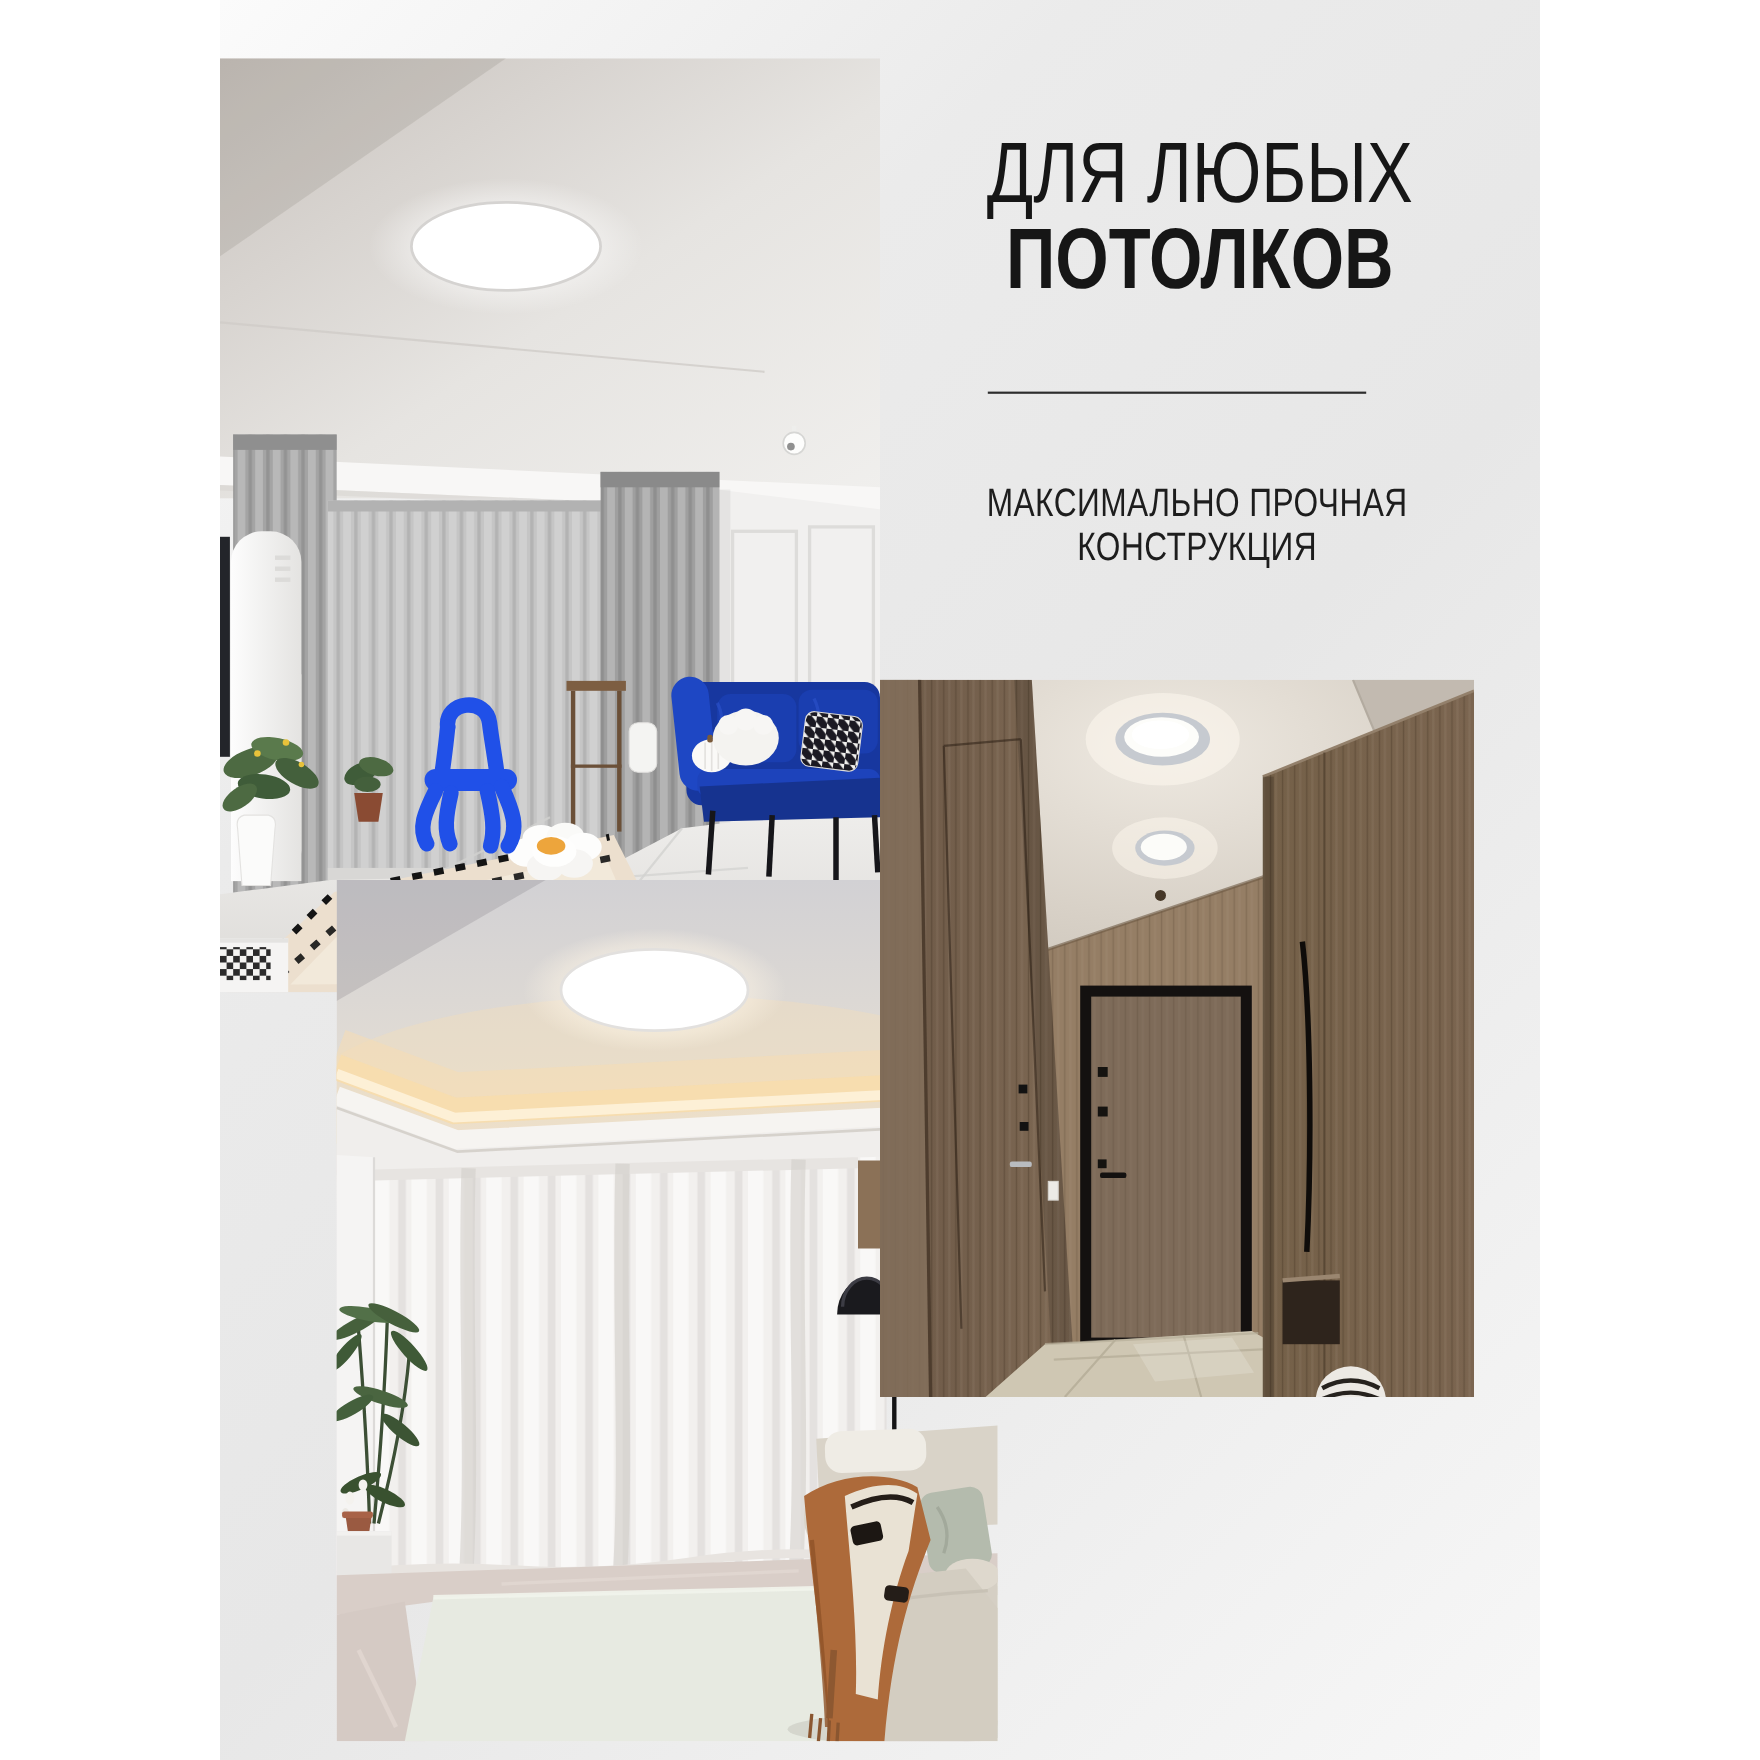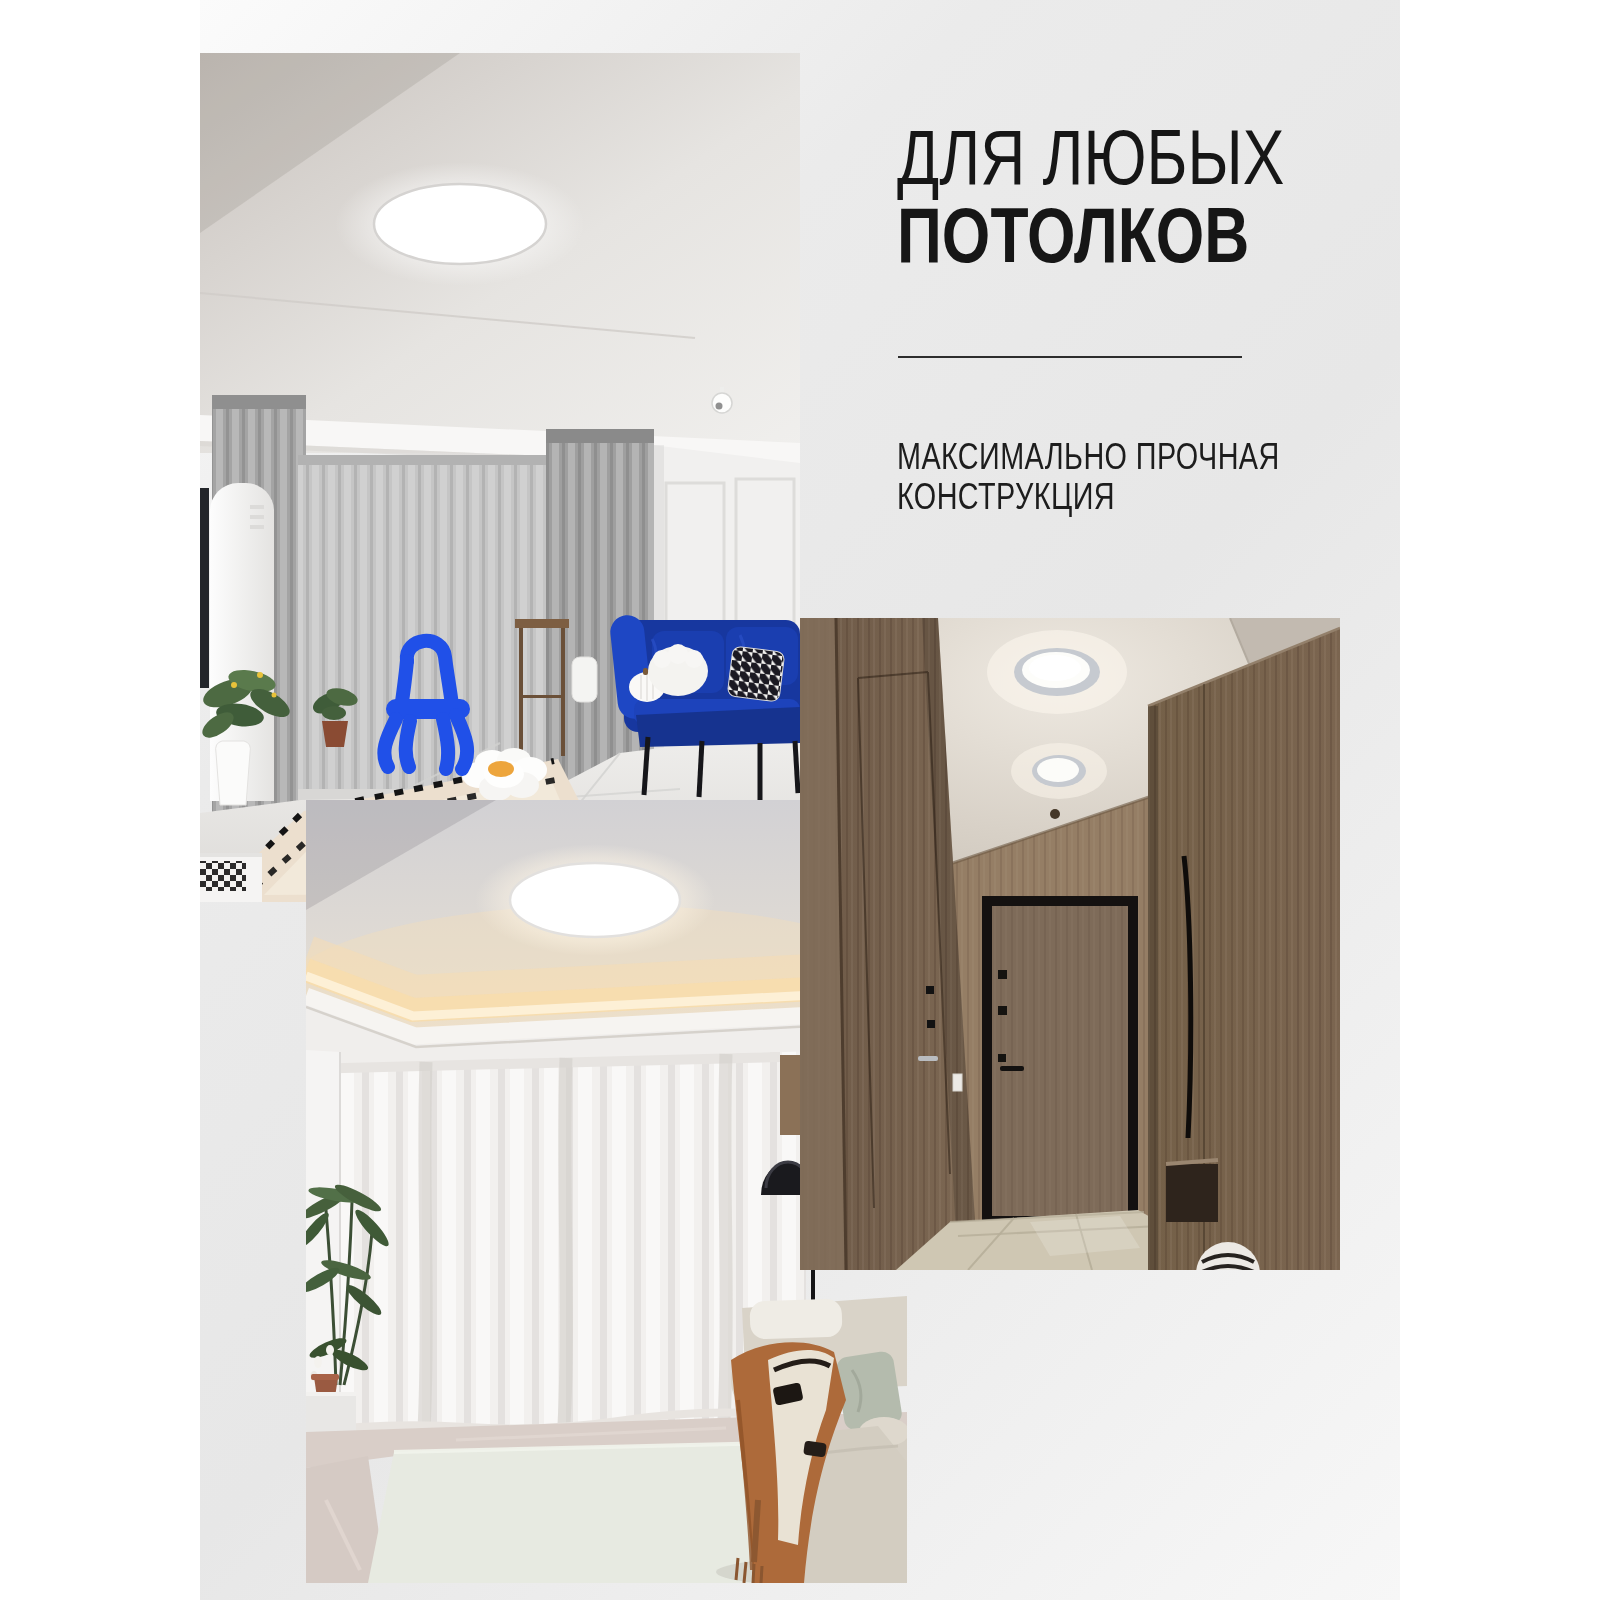--- a/index.html
+++ b/index.html
@@ -10,21 +10,21 @@
   }
   .card{
     position:absolute;left:200px;top:0;width:1200px;height:1600px;overflow:hidden;
     background:linear-gradient(135deg,var(--card-light,#fbfbfb) 0%,#ebebeb 28%,var(--card-gray,#e7e7e7) 55%,#f7f7f7 100%);
   }
   .photo{position:absolute;margin:0;padding:0;}
   .photo svg{display:block;width:100%;height:100%;}
   .photo1{left:0;top:53px;width:600px;height:849px;z-index:1;}
   .photo2{left:106px;top:800px;width:601px;height:783px;z-index:2;}
   .photo3{left:600px;top:618px;width:540px;height:652px;z-index:3;}
-  .text-block{position:absolute;left:697px;top:0;width:480px;height:560px;z-index:4;}
+  .text-block{position:absolute;left:697px;top:0;width:480px;height:560px;z-index:4;text-align:center;}
   .headline{
     position:absolute;left:0;top:118px;margin:0;
     font-size:78px;line-height:78px;font-weight:400;color:var(--ink,#161616);
     transform:scaleX(0.8);transform-origin:left top;white-space:nowrap;letter-spacing:0;
   }
   .headline .line{display:block;}
   .headline .bold{font-weight:700;}
   .divider{position:absolute;left:1px;top:356px;width:344px;height:2px;background:var(--divider,#2d2d2d);}
   .subtitle{
     position:absolute;left:0;top:437px;margin:0;

